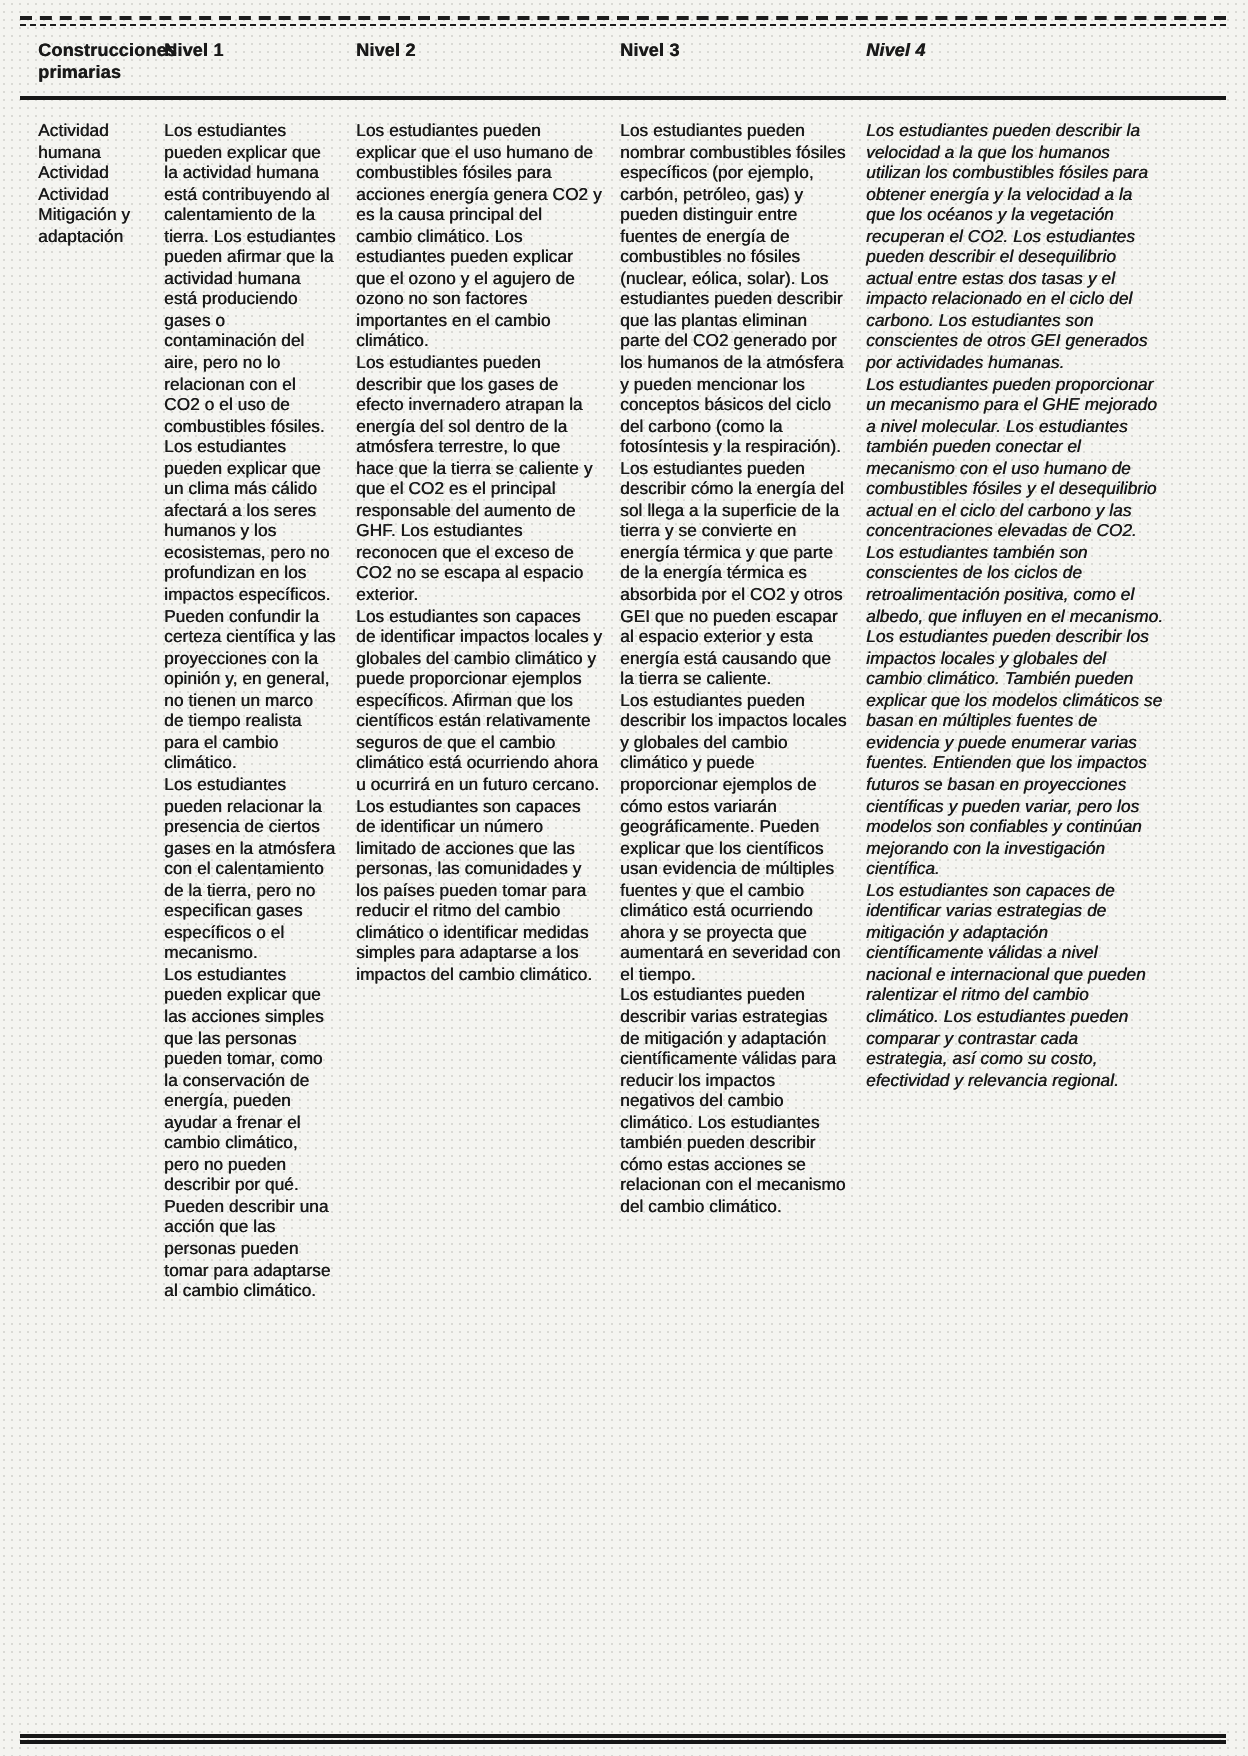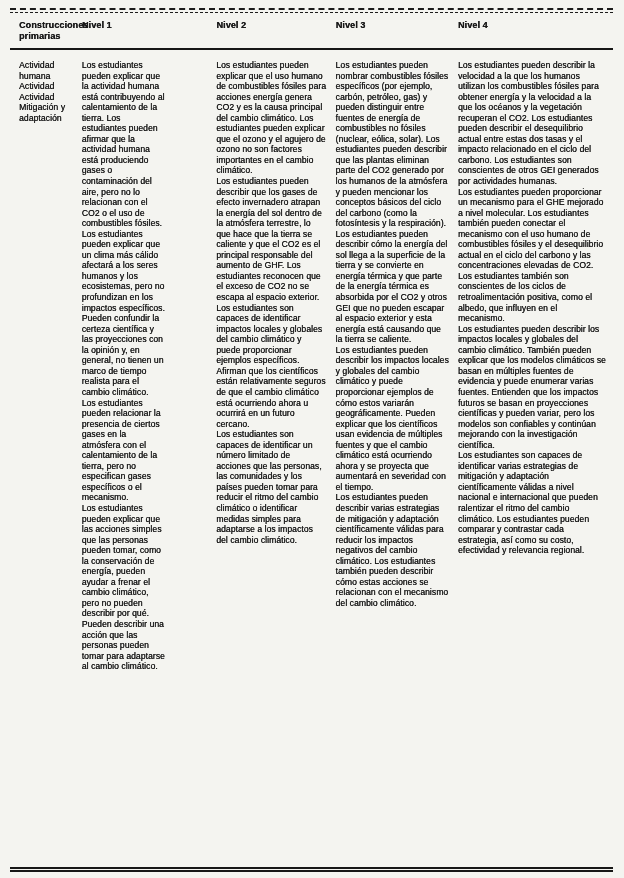--- a/index.html
+++ b/index.html
@@ -42,23 +42,23 @@
   }
   .body-row {
     display: flex;
     align-items: flex-start;
     padding: 10px 0 24px 0;
     flex: 1;
     border-bottom: 5px double #161616;
   }
   .col0 { box-sizing: border-box; width: 72px;  padding-left: 9px; padding-right: 5px; }
   .col1 { box-sizing: border-box; width: 96px; padding-right: 10px; }
-  .col2 { box-sizing: border-box; width: 120px; padding-right: 9px; margin-left: 39px; }
+  .col2 { box-sizing: border-box; width: 132px; padding-right: 9px; }
   .col3 { box-sizing: border-box; width: 123px; padding-right: 9px; }
-  .col4 { box-sizing: border-box; width: 156px; padding-right: 7px; }
+  .col4 { box-sizing: border-box; width: 156px; padding-right: 7px; font-style: italic; }
   .hdr {
     font-size: 9px;
     font-weight: bold;
     line-height: 11px;
     letter-spacing: 0.1px;
     text-shadow: 0.25px 0 0 currentColor;
   }
   .cell {
     font-size: 8.6px;
     line-height: 10.55px;

